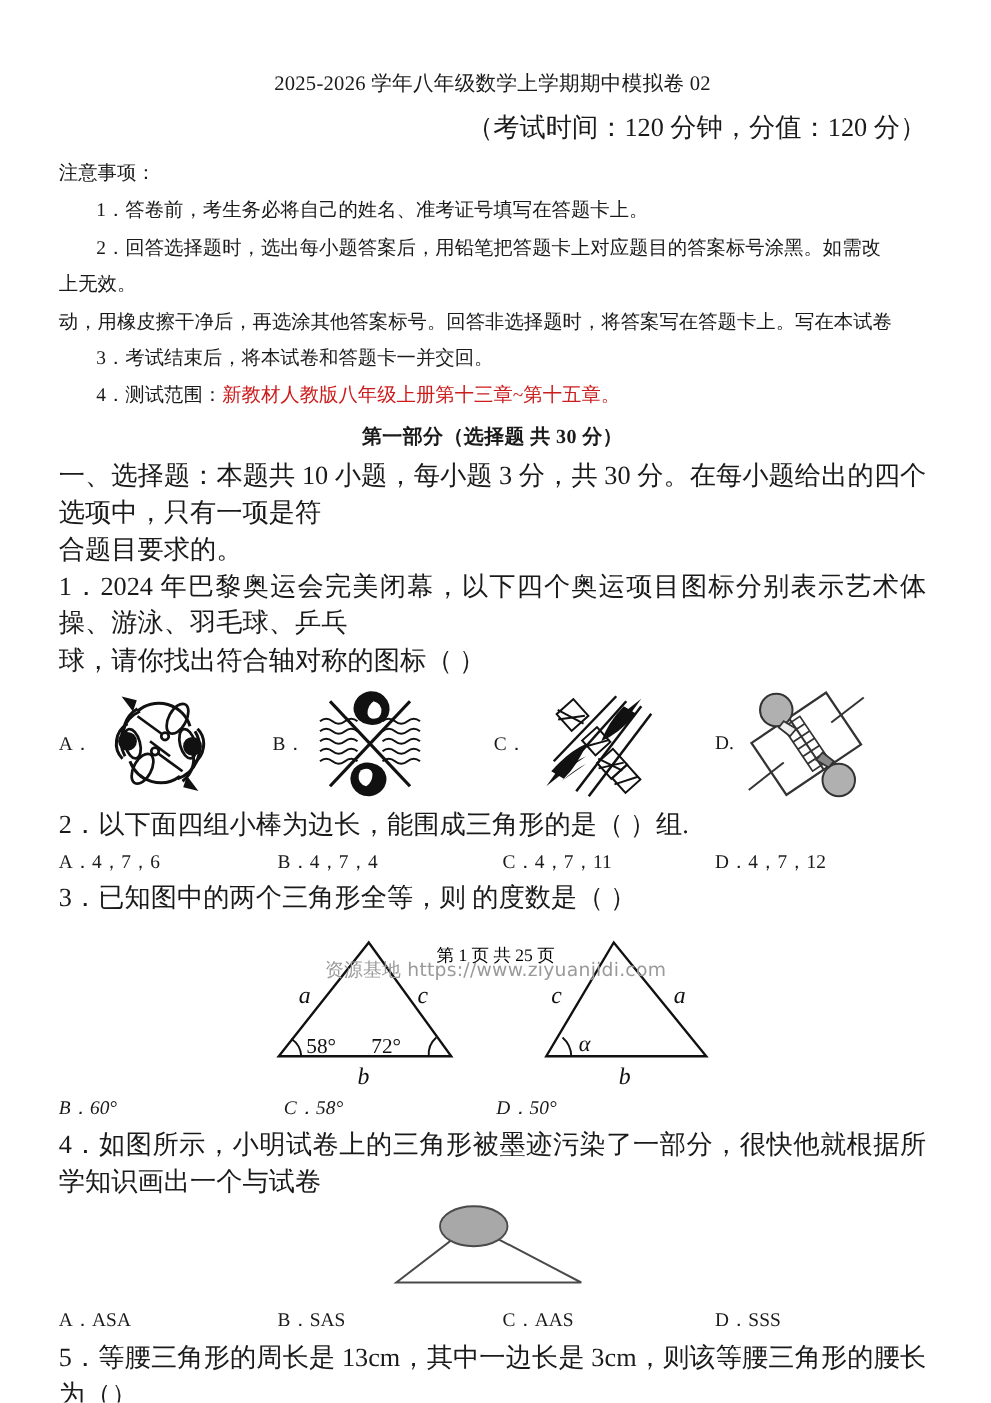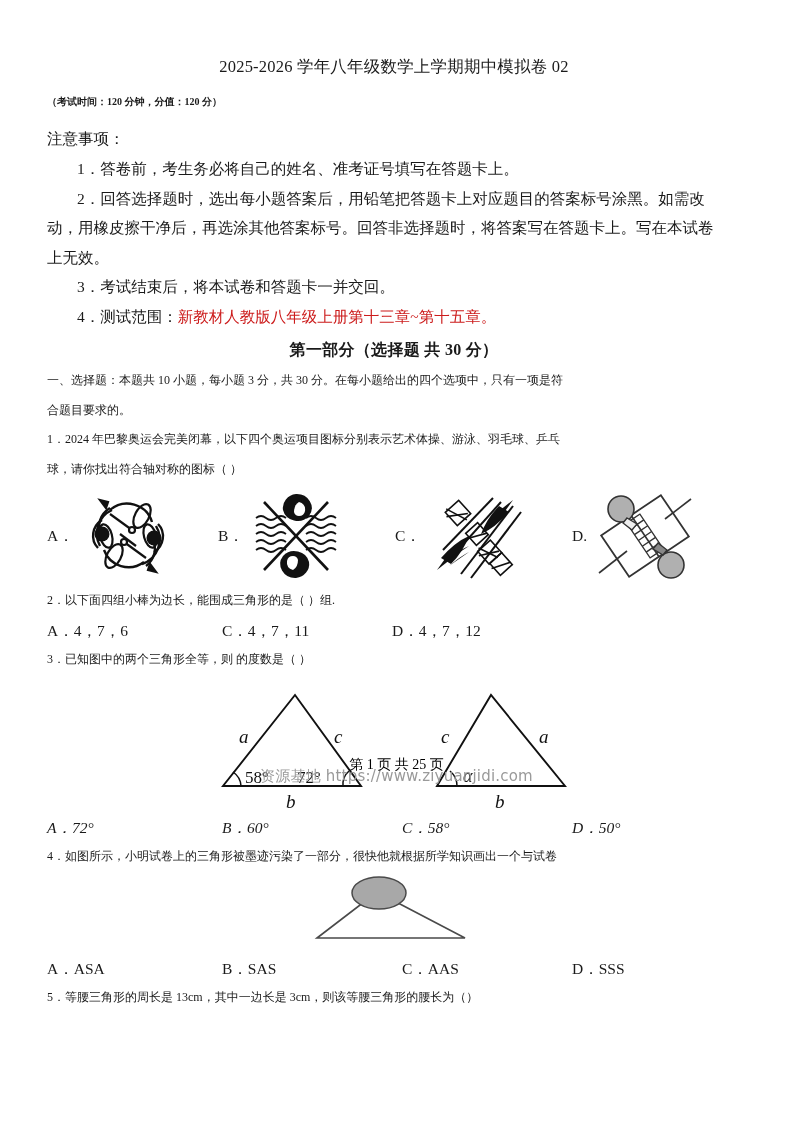--- a/index.html
+++ b/index.html
@@ -21,25 +21,24 @@
     box-sizing: border-box;
     padding: 52px 52px 0 47px;
   }
   .doc-title {
     text-align: center;
     font-size: 16.5px;
     line-height: 30px;
     letter-spacing: 0.2px;
   }
   .doc-subtitle {
-    text-align: left;
-    font-size: 10px;
+    text-align: right;
+    font-size: 21px;
     line-height: 32px;
     margin-top: 4px;
-    font-weight: bold;
   }
   .notes-head {
     font-size: 15.5px;
     line-height: 30px;
     margin-top: 6px;
   }
   .note-line {
     font-size: 15.5px;
     line-height: 29.5px;
     text-indent: 30px;
@@ -50,21 +49,21 @@
   .red { color: #cc1b1b; }
   .part-title {
     text-align: center;
     font-weight: bold;
     font-size: 16px;
     line-height: 32px;
     margin-top: 3px;
     letter-spacing: 0.3px;
   }
   .q-stem {
-    font-size: 12px;
+    font-size: 21px;
     line-height: 29.5px;
     text-align: justify;
     text-justify: inter-ideograph;
   }
   .opts {
     display: flex;
     font-size: 15.5px;
     line-height: 29.5px;
   }
   .opts > span { display: block; }
@@ -128,22 +127,22 @@
 <body>
 
 <div class="page">
 
   <div class="doc-title">2025-2026 学年八年级数学上学期期中模拟卷 02</div>
   <div class="doc-subtitle">（考试时间：120 分钟，分值：120 分）</div>
 
   <div class="notes-head">注意事项：</div>
   <div class="note-line">1．答卷前，考生务必将自己的姓名、准考证号填写在答题卡上。</div>
   <div class="note-line">2．回答选择题时，选出每小题答案后，用铅笔把答题卡上对应题目的答案标号涂黑。如需改</div>
+  <div class="note-line cont">上无效。</div>
   <div class="note-line cont">动，用橡皮擦干净后，再选涂其他答案标号。回答非选择题时，将答案写在答题卡上。写在本试卷</div>
-  <div class="note-line cont">上无效。</div>
   <div class="note-line">3．考试结束后，将本试卷和答题卡一并交回。</div>
   <div class="note-line"><span>4．测试范围：</span><span class="red">新教材人教版八年级上册第十三章~第十五章。</span></div>
 
   <div class="part-title">第一部分（选择题 共 30 分）</div>
   <div class="q-stem">一、选择题：本题共 10 小题，每小题 3 分，共 30 分。在每小题给出的四个选项中，只有一项是符</div>
   <div class="q-stem">合题目要求的。</div>
 
   <div class="q-stem">1．2024 年巴黎奥运会完美闭幕，以下四个奥运项目图标分别表示艺术体操、游泳、羽毛球、乒乓</div>
   <div class="q-stem">球，请你找出符合轴对称的图标（  ）</div>
 
@@ -274,20 +273,21 @@
           <path d="M70 66 l-10 -6 l5 -6 l9 7 z" fill="#888" stroke="#333" stroke-width="1.4"></path>
         </g>
       </svg>
     </div>
 
   </div>
 
   <div class="q-stem">2．以下面四组小棒为边长，能围成三角形的是（  ）组.</div>
   <div class="opts">
     <span class="opt-a">A．4，7，6</span>
+    <span class="opt-b">B．4，7，4</span>
     <span class="opt-c">C．4，7，11</span>
     <span class="opt-d">D．4，7，12</span>
   </div>
 
   <div class="q-stem">3．已知图中的两个三角形全等，则    的度数是（     ）</div>
 
   <div class="tri-figs">
     <svg width="190" height="130" viewBox="0 0 190 130">
       <polygon points="30,105 168,105 102,14" fill="none" stroke="#111" stroke-width="1.9"></polygon>
       <path d="M48 105 A18 18 0 0 0 40 91" fill="none" stroke="#111" stroke-width="1.5"></path>
@@ -303,21 +303,20 @@
       <polygon points="32,105 160,105 86,14" fill="none" stroke="#111" stroke-width="1.9"></polygon>
       <path d="M52 105 A20 20 0 0 0 45 90" fill="none" stroke="#111" stroke-width="1.5"></path>
       <text x="36" y="62" font-family="'Liberation Serif',serif" font-style="italic" font-size="19" fill="#111">c</text>
       <text x="134" y="62" font-family="'Liberation Serif',serif" font-style="italic" font-size="19" fill="#111">a</text>
       <text x="90" y="127" font-family="'Liberation Serif',serif" font-style="italic" font-size="19" fill="#111">b</text>
       <text x="58" y="101" font-family="'Liberation Serif',serif" font-style="italic" font-size="18" fill="#111">α</text>
     </svg>
   </div>
 
   <div class="opts ital">
-    <span class="opt-a">A．72°</span>
     <span class="opt-b">B．60°</span>
     <span class="opt-c">C．58°</span>
     <span class="opt-d">D．50°</span>
   </div>
 
   <div class="q-stem">4．如图所示，小明试卷上的三角形被墨迹污染了一部分，很快他就根据所学知识画出一个与试卷</div>
 
   <div class="blot-fig">
     <svg width="250" height="74" viewBox="0 0 250 74">
       <polygon points="48,62 108,16 196,62" fill="none" stroke="#4a4a4a" stroke-width="1.6"></polygon>

